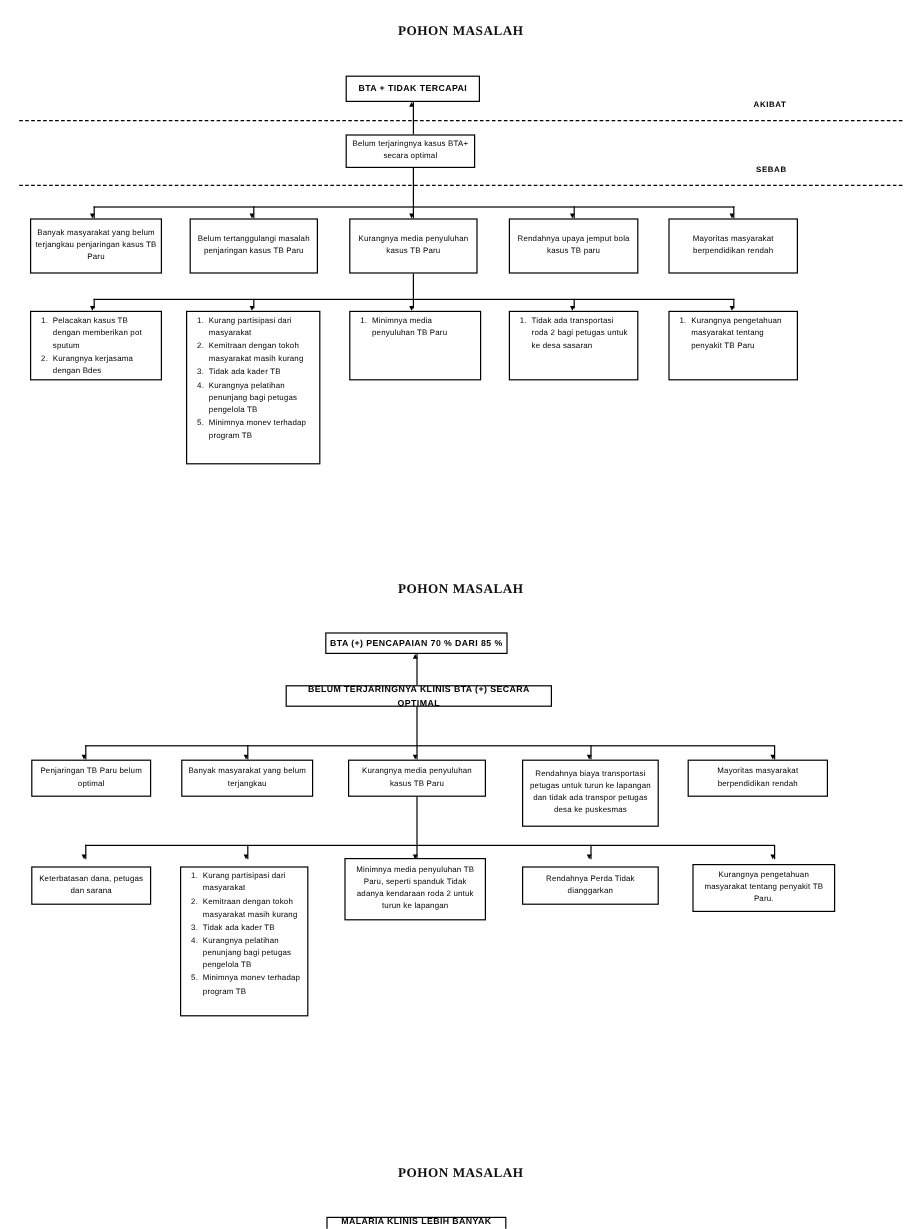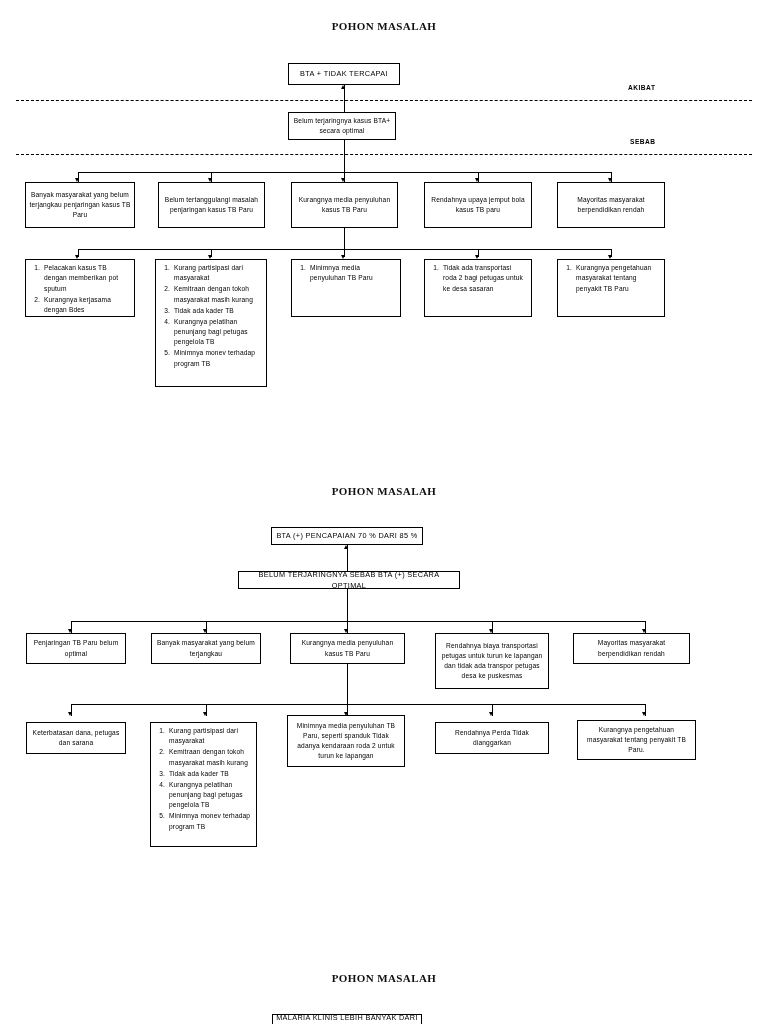--- a/index.html
+++ b/index.html
@@ -39,21 +39,21 @@
     display: flex;
     align-items: center;
     justify-content: center;
     text-align: center;
     font-size: 6.6px;
     line-height: 1.52;
     padding: 2px 3px;
     letter-spacing: 0.15px;
   }
   .box.caps {
-    font-weight: normal;
+    font-weight: bold;
     font-size: 7.3px;
     letter-spacing: 0.35px;
   }
   .box.listbox {
     align-items: flex-start;
     justify-content: flex-start;
     text-align: left;
     padding: 3px 4px 3px 3px;
   }
   .box.listbox ol {
@@ -212,21 +212,21 @@
     <div class="doc-title" style="top:485px;left:0;">POHON MASALAH</div>
 
     <div class="box caps" style="left:271px;top:527px;width:152px;height:18px;">
       <span class="txt">BTA (+) PENCAPAIAN 70 % DARI 85 %</span>
     </div>
 
     <div class="vline" style="left:347px;top:545px;height:26px;"></div>
     <div class="arrow-up" style="left:344.4px;top:545px;"></div>
 
     <div class="box caps" style="left:238px;top:571px;width:222px;height:18px;">
-      <span class="txt">BELUM TERJARINGNYA SEBAB BTA (+) SECARA OPTIMAL</span>
+      <span class="txt">BELUM TERJARINGNYA KLINIS BTA (+) SECARA OPTIMAL</span>
     </div>
 
     <div class="vline" style="left:347px;top:589px;height:32px;"></div>
     <div class="hline" style="left:71px;top:621px;width:574px;"></div>
     <div class="vline" style="left:71px;top:621px;height:12px;"></div>
     <div class="vline" style="left:206px;top:621px;height:12px;"></div>
     <div class="vline" style="left:347px;top:621px;height:12px;"></div>
     <div class="vline" style="left:492px;top:621px;height:12px;"></div>
     <div class="vline" style="left:645px;top:621px;height:12px;"></div>
     <div class="arrow-down" style="left:68.4px;top:629px;"></div>

